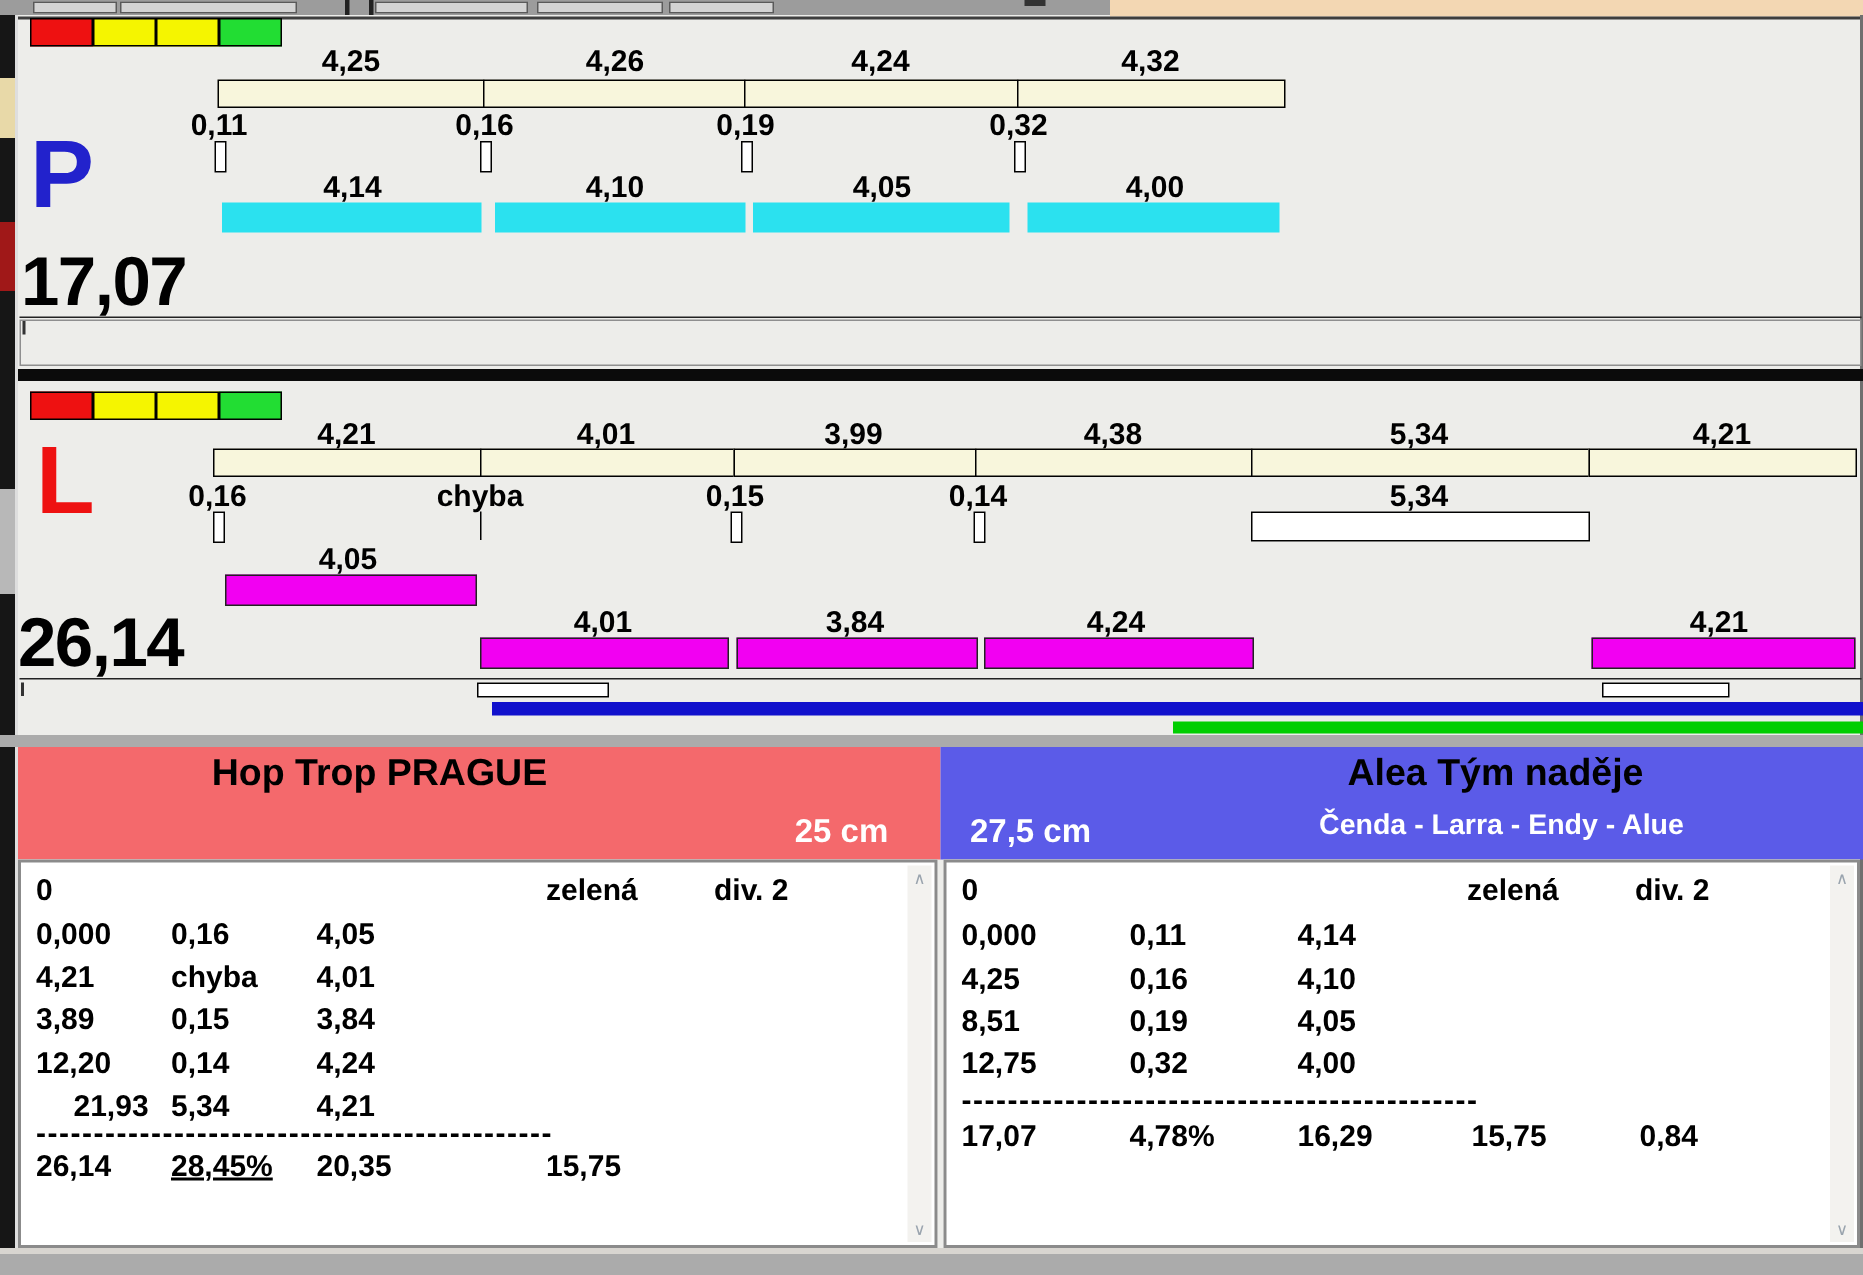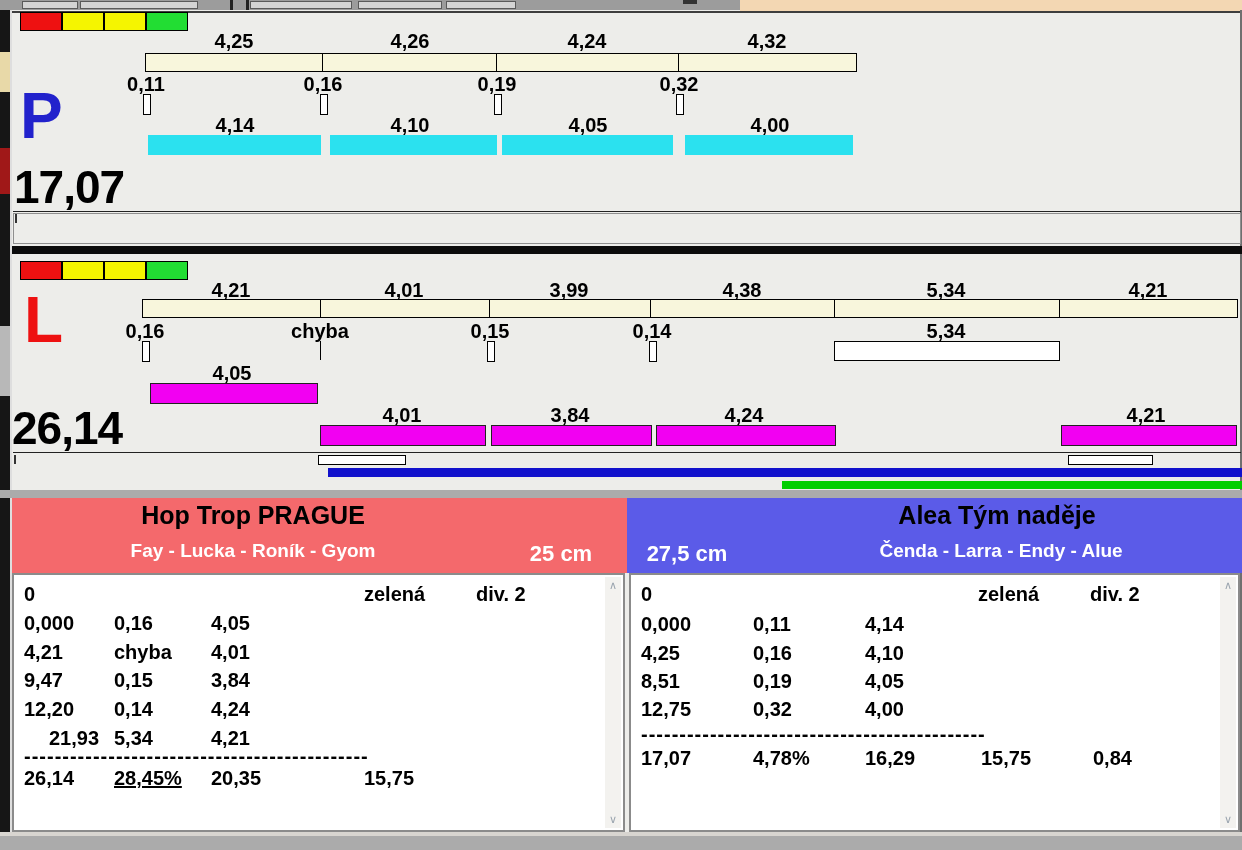--- a/index.html
+++ b/index.html
@@ -157,42 +157,41 @@
     <div class="a" style="left:328px;top:468px;width:914px;height:9px;background:#1111CC;"></div>
     <div class="a" style="left:782px;top:481px;width:460px;height:8px;background:#00CE00;"></div>
   </div>
 
   <div class="a" style="left:0;top:490px;width:1242px;height:8px;background:#ABABAB;"></div>
 
   <div class="teamhdr" style="left:12px;top:498px;width:615px;background:#F4696C;"></div>
   <div class="teamhdr" style="left:627px;top:498px;width:615px;background:#5B5BE8;"></div>
 
   <div class="ttitle" style="left:253px;top:501px;">Hop Trop PRAGUE</div>
-  <div class="tmembers" style="left:253px;top:540px;">Fay - Lucka - Roník - Gyom</div>
   <div class="theight" style="left:561px;top:541px;">25 cm</div>
 
   <div class="ttitle" style="left:997px;top:501px;">Alea Tým naděje</div>
   <div class="tmembers" style="left:1001px;top:540px;">Čenda - Larra - Endy - Alue</div>
   <div class="theight" style="left:687px;top:541px;">27,5 cm</div>
 
 
   <div class="tablepanel" style="left:12px;top:573px;width:613px;height:259px;">
     <div class="tc" style="left:10px;top:8px;">0</div>
     <div class="tc" style="left:350px;top:8px;">zelená</div>
     <div class="tc" style="left:462px;top:8px;">div. 2</div>
 
     <div class="tc" style="left:10px;top:37px;">0,000</div>
     <div class="tc" style="left:100px;top:37px;">0,16</div>
     <div class="tc" style="left:197px;top:37px;">4,05</div>
 
     <div class="tc" style="left:10px;top:66px;">4,21</div>
     <div class="tc" style="left:100px;top:66px;">chyba</div>
     <div class="tc" style="left:197px;top:66px;">4,01</div>
 
-    <div class="tc" style="left:10px;top:94px;">9,47</div>
+    <div class="tc" style="left:10px;top:94px;">3,89</div>
     <div class="tc" style="left:100px;top:94px;">0,15</div>
     <div class="tc" style="left:197px;top:94px;">3,84</div>
 
     <div class="tc" style="left:10px;top:123px;">12,20</div>
     <div class="tc" style="left:100px;top:123px;">0,14</div>
     <div class="tc" style="left:197px;top:123px;">4,24</div>
 
     <div class="tc" style="left:10px;top:152px;margin-left:25px;">21,93</div>
     <div class="tc" style="left:100px;top:152px;">5,34</div>
     <div class="tc" style="left:197px;top:152px;">4,21</div>

